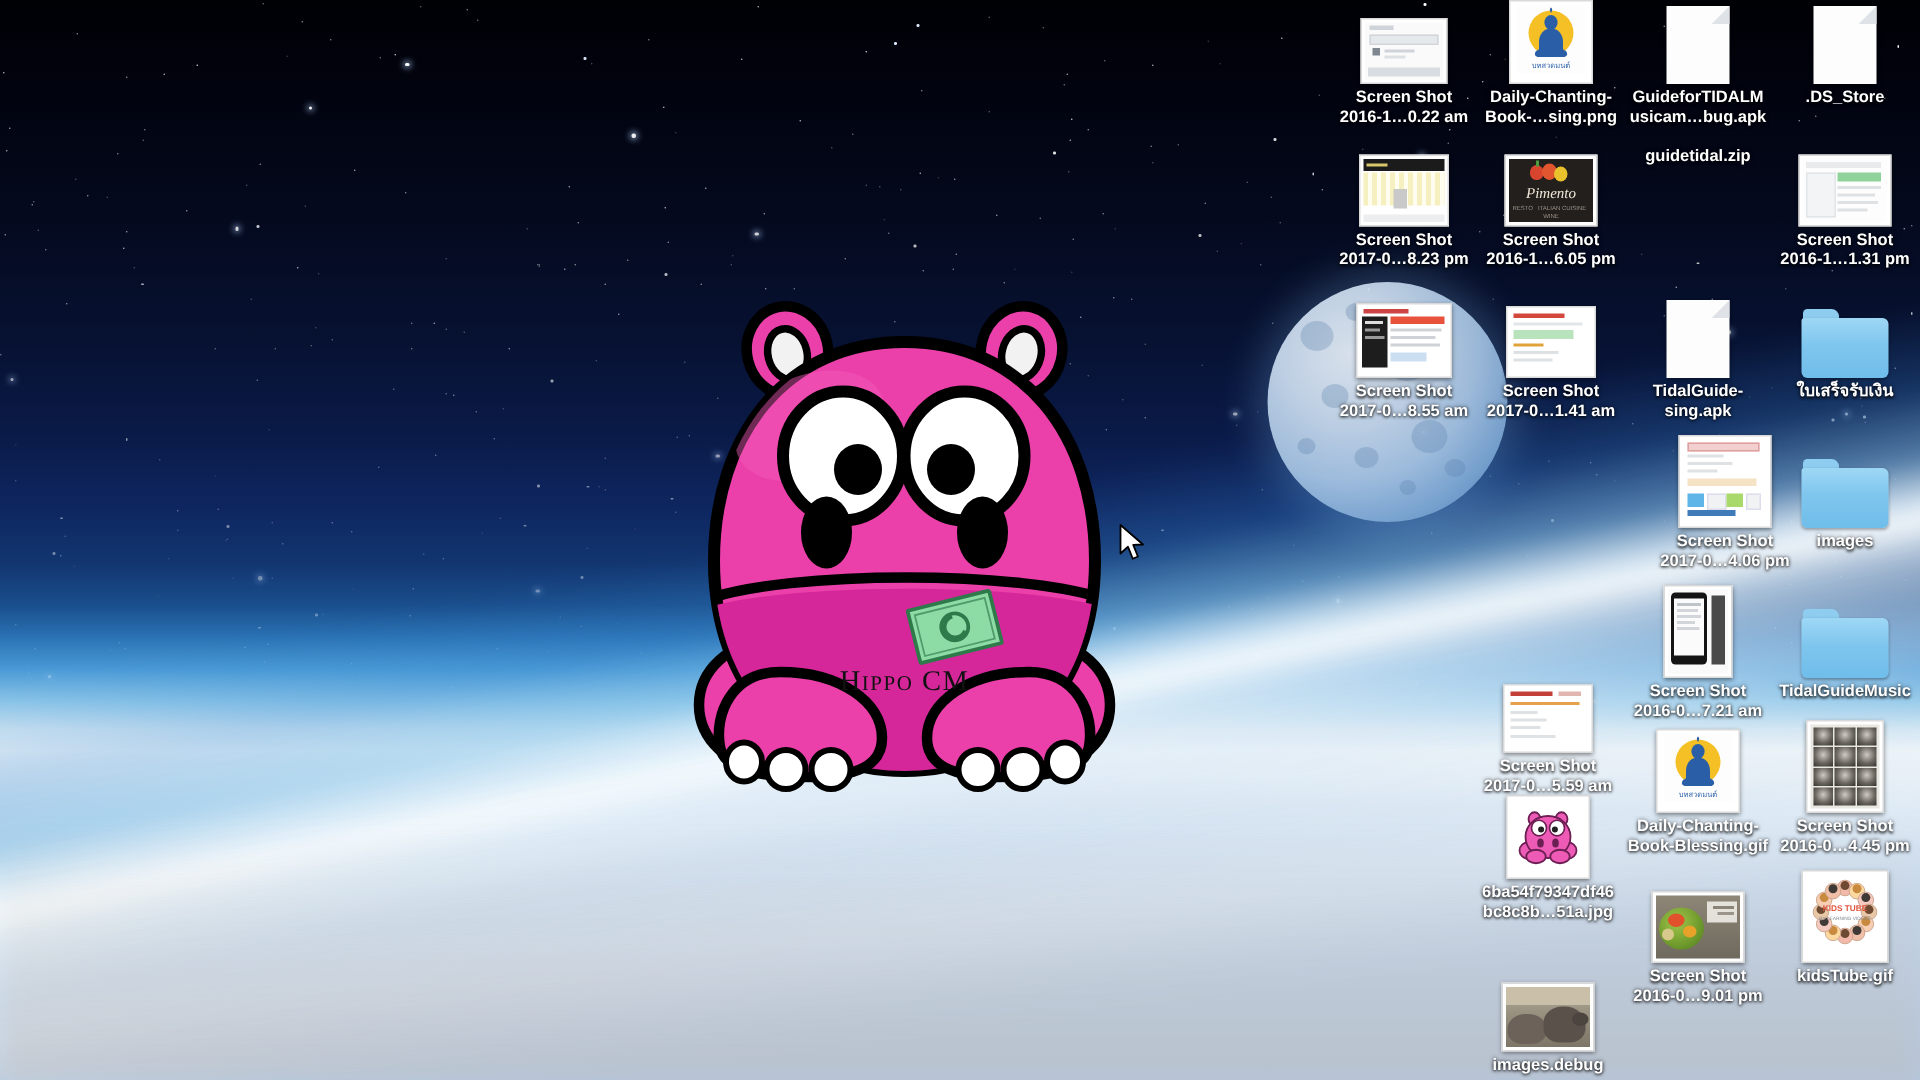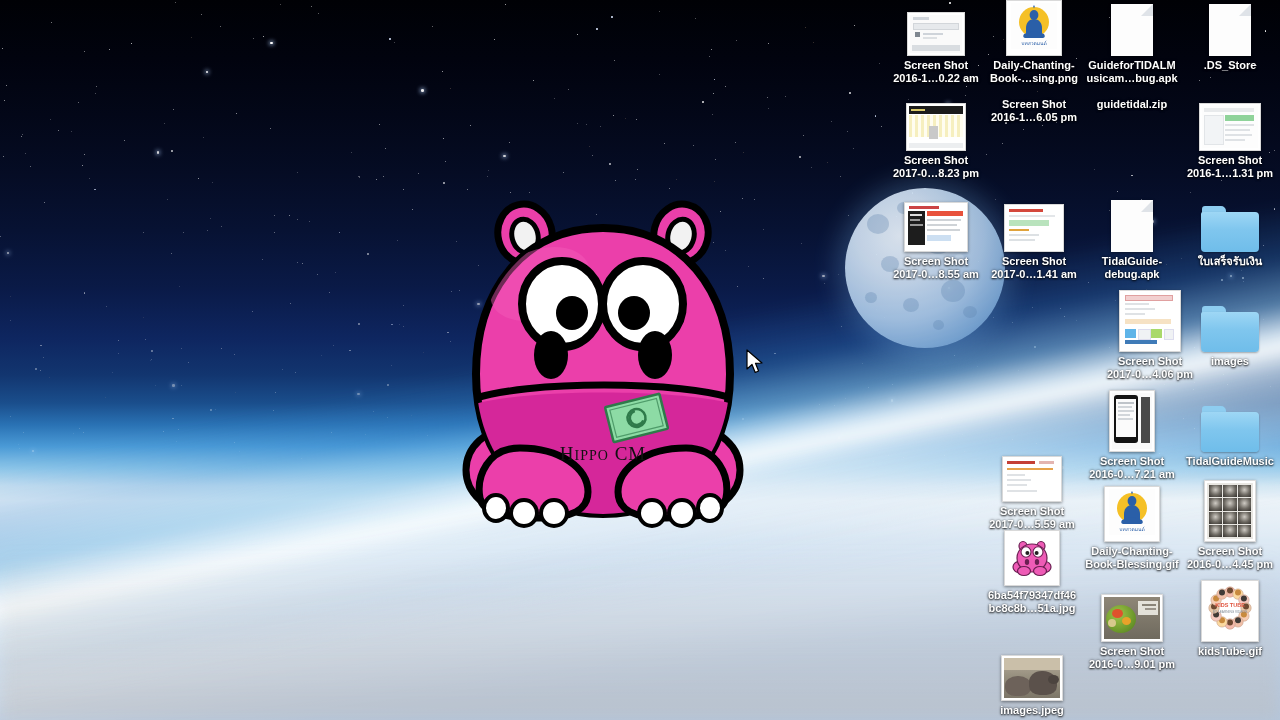--- a/index.html
+++ b/index.html
@@ -776,20 +776,34 @@
           <div style="position:absolute;left:20px;top:20px;width:9px;height:13px;background:#c9c9c9"></div>
           <div style="position:absolute;left:0;bottom:0;width:100%;height:5px;background:#eceef0"></div>
         </div>
             </div>
           </div>
         </div>
         <div class="label" style="white-space: pre-line;">Screen Shot
 2017-0…8.23 pm</div>
       </div>
       <div class="icon" style="left: 982px; top: 95px;">
+        <div class="thumb">
+          <div>
+            <div class="shot-frame" style="width:56px;height:42px;">
+        <div style="width:100%;height:100%;background:#231f1c;position:relative;">
+          <div style="position:absolute;left:14px;top:4px;width:9px;height:10px;background:#d8452f;border-radius:50% 50% 45% 45%"></div>
+          <div style="position:absolute;left:22px;top:3px;width:10px;height:11px;background:#e2562f;border-radius:50%"></div>
+          <div style="position:absolute;left:30px;top:5px;width:9px;height:10px;background:#e8c12c;border-radius:50%"></div>
+          <div style="position:absolute;left:18px;top:1px;width:2px;height:4px;background:#4a9c3f"></div>
+          <div style="position:absolute;left:0;top:18px;width:100%;text-align:center;color:#f0e8d8;font-size:10px;font-style:italic;font-family:'Liberation Serif',serif;">Pimento</div>
+          <div style="position:absolute;left:0;top:30px;width:100%;text-align:center;color:#9a9088;font-size:4px;font-family:'Liberation Sans',sans-serif;">RESTO &nbsp; ITALIAN CUISINE &nbsp; WINE</div>
+        </div>
+            </div>
+          </div>
+        </div>
         <div class="label" style="white-space: pre-line;">Screen Shot
 2016-1…6.05 pm</div>
       </div>
       <div class="icon" style="left: 1080px; top: 95px;">
         <div class="label" style="white-space: pre-line;">guidetidal.zip</div>
       </div>
       <div class="icon" style="left: 1178px; top: 95px;">
         <div class="thumb">
           <div>
             <div class="shot-frame" style="width:56px;height:42px;">
@@ -848,21 +862,21 @@
         <div class="label" style="white-space: pre-line;">Screen Shot
 2017-0…1.41 am</div>
       </div>
       <div class="icon" style="left: 1080px; top: 196px;">
         <div class="thumb">
           <div>
             <div class="doc-page"></div>
           </div>
         </div>
         <div class="label" style="white-space: pre-line;">TidalGuide-
-debug.apk</div>
+sing.apk</div>
       </div>
       <div class="icon" style="left: 1178px; top: 196px;">
         <div class="thumb">
           <div>
             <div class="folder">
               <div class="tab"></div>
               <div class="body"></div>
             </div>
           </div>
         </div>
@@ -1086,21 +1100,21 @@
             <div class="shot-frame" style="width:56px;height:40px;">
         <div style="width:100%;height:100%;background:linear-gradient(to bottom,#b7ac9c 0%,#97907f 45%,#7d7668 100%);position:relative;overflow:hidden;">
           <div style="position:absolute;left:1px;bottom:2px;width:26px;height:20px;border-radius:48% 48% 40% 40%;background:#6d625a"></div>
           <div style="position:absolute;left:25px;bottom:3px;width:28px;height:24px;border-radius:45% 50% 38% 38%;background:#5b514b"></div>
           <div style="position:absolute;left:44px;bottom:14px;width:11px;height:9px;border-radius:50%;background:#4c443f"></div>
           <div style="position:absolute;left:0;top:0;width:100%;height:12px;background:#cabfa9"></div>
         </div>
             </div>
           </div>
         </div>
-        <div class="label" style="white-space: pre-line;">images.jpeg</div>
+        <div class="label" style="white-space: pre-line;">images.debug</div>
       </div>
     </div>
 
   <div class="cursor">
     <svg width="18" height="26" viewBox="0 0 18 26" xmlns="http://www.w3.org/2000/svg">
       <path d="M1 1 L1 20 L6 15.5 L9.2 23.5 L12.6 22 L9.5 14.3 L16 14 Z" fill="#ffffff" stroke="#000000" stroke-width="1.2" stroke-linejoin="round"></path>
     </svg>
   </div>
 
 </div>

